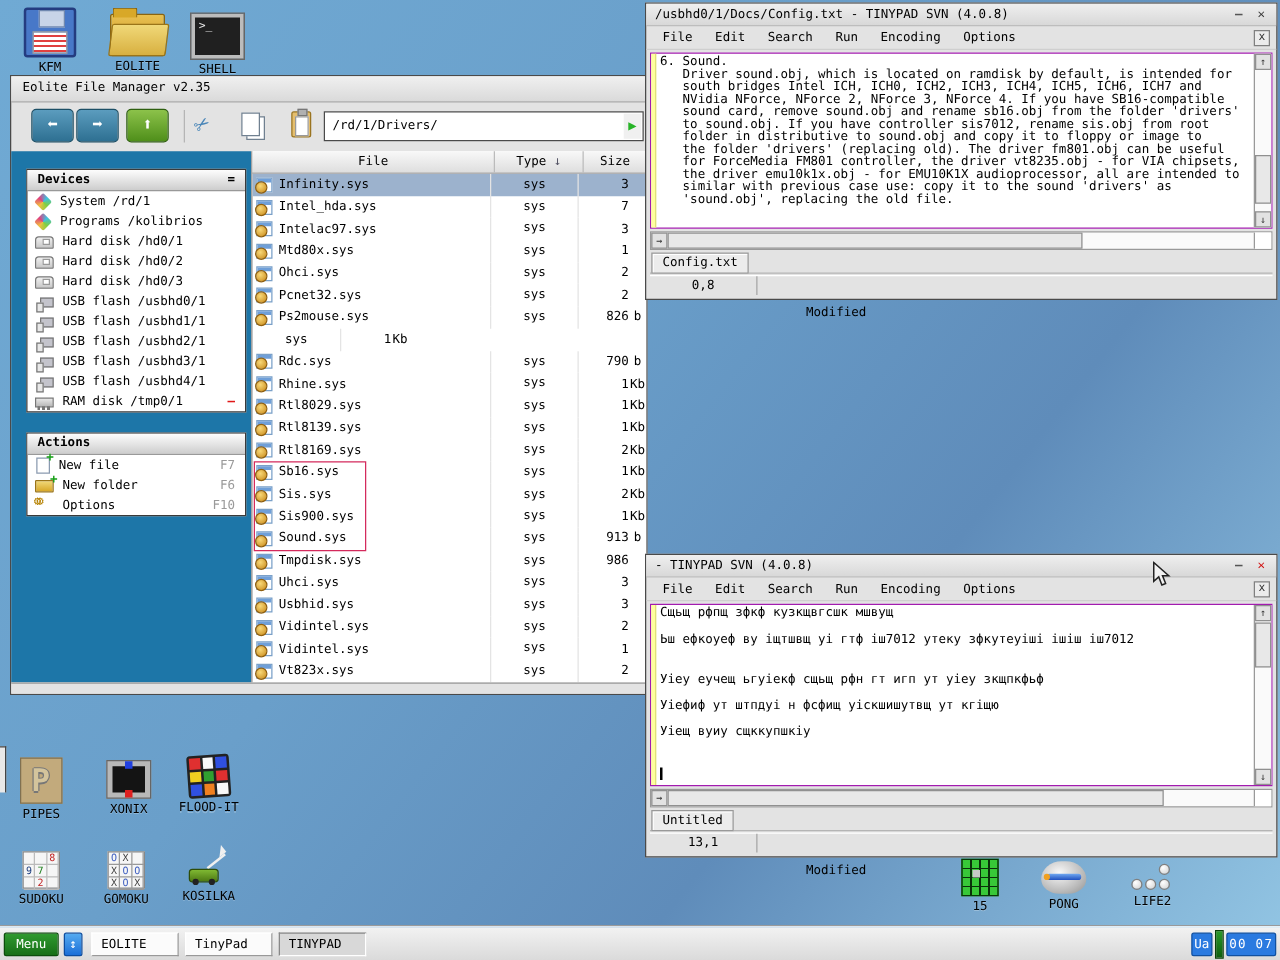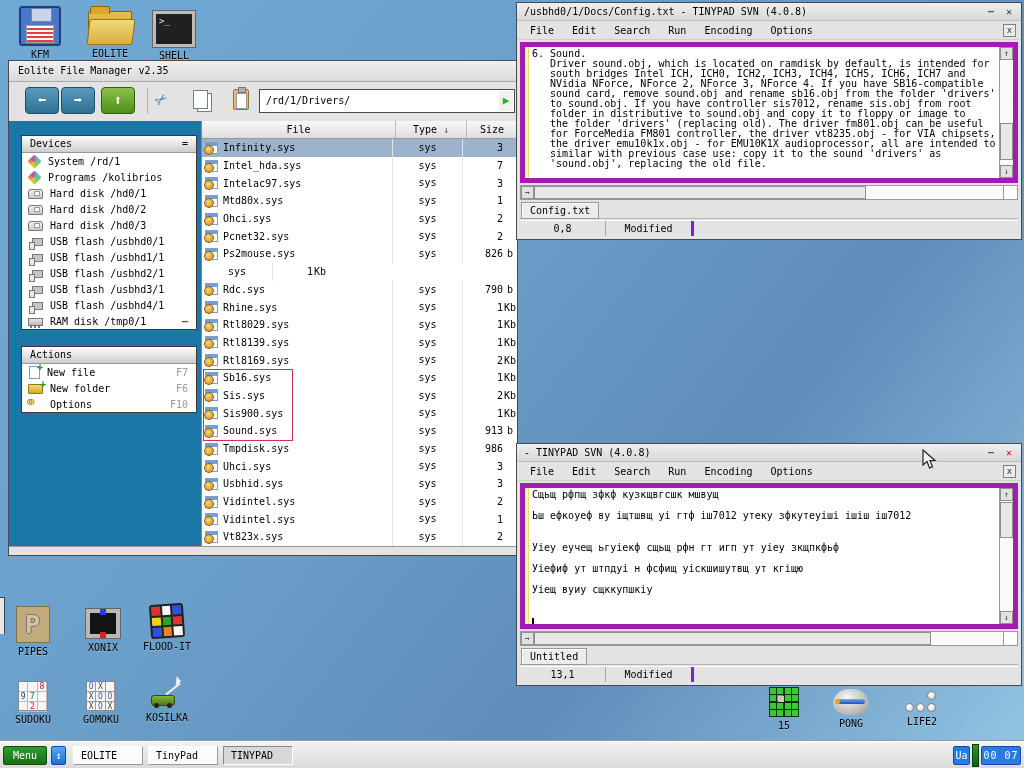--- a/index.html
+++ b/index.html
@@ -78,21 +78,21 @@
   .ic-paste::before{content:"";position:absolute;top:-3px;left:4px;width:6px;height:4px;background:#b0b0b0;border:1px solid #777;}
   .ic-paste::after{content:"";position:absolute;top:3px;left:2px;width:9px;height:14px;background:#fff;border:1px solid #999;}
   .pathbar{position:absolute;left:250px;top:7px;width:256px;height:24px;background:#fff;border:1px solid #4a4a4a;line-height:22px;padding-left:6px;}
   .path-go{position:absolute;right:1px;top:1px;width:14px;height:20px;color:#28b428;font-size:11px;line-height:20px;text-align:center;background:#f0f0f0;}
   .eo-body{position:absolute;top:60px;left:0;right:0;bottom:9px;display:flex;}
   .eo-bottom{position:absolute;bottom:0;left:0;right:0;height:9px;background:#e3e3e3;border-top:1px solid #999;}
   .sidebar{width:192px;background:#1d76a8;position:relative;flex:none;}
   .panel{position:absolute;left:12px;width:176px;background:#fff;border:1px solid #3a3a3a;}
   #devices-panel{top:14px;}
   #actions-panel{top:225px;}
-  .panel-head{height:17px;line-height:16px;background:linear-gradient(#fdfdfd,#cdcdcd);border-bottom:1px solid #999;padding:0 8px;display:flex;justify-content:space-between;}
+  .panel-head{height:17px;line-height:16px;background:linear-gradient(#fdfdfd,#cdcdcd);border-bottom:1px solid #999;padding:0 8px;display:flex;justify-content:space-between;font-weight:bold;}
   .dev-row,.act-row{height:16px;display:flex;align-items:center;padding-left:6px;position:relative;}
   .dev-icon{width:15px;height:12px;margin-right:7px;flex:none;position:relative;}
   .icon-system{background:conic-gradient(#40c0e0,#80d040,#f0c040,#e04080,#40c0e0);transform:rotate(45deg) scale(.78);border-radius:2px;height:13px;width:13px;}
   .icon-hdd{background:linear-gradient(#f0f0f0,#c8c8c8);border:1px solid #777;border-radius:3px 3px 1px 1px;height:10px;margin-top:1px;}
   .icon-hdd::after{content:"";position:absolute;right:2px;bottom:2px;width:4px;height:3px;background:#fff;border:1px solid #999;}
   .icon-usb{background:#c4c4cc;border:1px solid #777;height:8px;width:11px;margin-left:4px;margin-top:2px;}
   .icon-usb::before{content:"";position:absolute;left:-4px;top:3px;width:4px;height:6px;background:#e8e8e8;border:1px solid #777;}
   .icon-ram{background:linear-gradient(#e8e8e8,#b8b8b8);border:1px solid #777;height:8px;margin-top:2px;}
   .icon-ram::after{content:"";position:absolute;left:1px;right:1px;bottom:-3px;height:3px;background:repeating-linear-gradient(90deg,#777 0 2px,transparent 2px 4px);}
   .eject{position:absolute;right:8px;color:#e01818;font-weight:bold;}
@@ -126,21 +126,21 @@
   .tp{z-index:3;}
   #tp1{left:516px;top:2px;width:506px;height:238px;}
   #tp2{left:516px;top:443px;width:506px;height:243px;}
   .tp-title{height:18px;line-height:17px;padding-left:7px;background:linear-gradient(#efefef,#d8d8d8);border-bottom:1px solid #bdbdbd;position:relative;}
   .tp-min{position:absolute;right:27px;top:0;color:#555;font-weight:bold;}
   .tp-close{position:absolute;right:9px;top:0;color:#3a3a3a;font-weight:bold;}
   #tp2 .tp-close{color:#d01010;}
   .tp-menu{height:19px;display:flex;align-items:center;padding-left:4px;border-bottom:1px solid #cfcfcf;position:relative;}
   .mi{padding:0 9px;}
   .menu-x{position:absolute;right:5px;top:3px;width:13px;height:13px;border:1px solid #808080;background:#ececec;font-size:9px;line-height:11px;text-align:center;color:#333;}
-  .tp-edit{position:absolute;left:3px;right:3px;top:39px;background:#fff;border:5px solid #a21caf;display:flex;}
+  .tp-edit{position:absolute;left:3px;right:3px;top:39px;background:#fff;border:1px solid #a21caf;display:flex;}
   #tp1 .tp-edit{height:141px;}
   #tp2 .tp-edit{height:146px;}
   .gutter{width:4px;background:#ffff9e;border-right:1px solid #e0e07a;flex:none;}
   .txt{flex:1;padding:2px 0 0 3px;overflow:hidden;position:relative;}
   .tl{height:10px;line-height:10px;white-space:pre;}
   #tp2 .tl{height:10.6px;line-height:10.6px;}
   .caret{position:absolute;left:3px;top:130px;width:2px;height:10px;background:#000;}
   .vscroll{width:14px;flex:none;background:#fafafa;border-left:1px solid #999;position:relative;}
   .sb-btn{position:absolute;left:0;width:13px;height:13px;background:#e2e2e2;border:1px solid #909090;font-size:8px;line-height:11px;text-align:center;color:#333;}
   .sb-up{top:0;} .sb-dn{bottom:0;}
@@ -153,21 +153,21 @@
   .hthumb{position:absolute;top:0;height:13px;background:#e8e8e8;border:1px solid #909090;}
   #tp1 .hthumb{left:13px;width:67%;}
   #tp2 .hthumb{left:13px;width:80%;}
   .hcorner{position:absolute;right:0;top:0;width:14px;height:13px;background:#fff;border-left:1px solid #999;}
   .tabbar{position:absolute;left:3px;right:3px;height:17px;border-bottom:1px solid #b5b5b5;}
   #tp1 .tabbar{top:199px;} #tp2 .tabbar{top:204px;}
   .tab{display:inline-block;height:17px;line-height:16px;padding:0 8px;background:#ececec;border:1px solid #999;box-shadow:inset 1px 1px 0 #fff;margin-left:1px;}
   .statusbar{position:absolute;left:3px;right:3px;height:16px;display:flex;line-height:15px;border-top:1px solid #fff;}
   #tp1 .statusbar{top:217px;} #tp2 .statusbar{top:222px;}
   .st-pos{width:86px;text-align:center;border-right:1px solid #a5a5a5;}
-  .st-mod{width:88px;text-align:center;border-right:3px solid #6d28d9;}
+  .st-mod{width:88px;text-align:right;border-right:1px solid #6d28d9;margin-top:22px;}
 
   
   #cursor{position:absolute;left:922px;top:449px;z-index:9;}
 
   
   #taskbar{position:absolute;left:0;bottom:0;width:1024px;height:27px;background:linear-gradient(#f2f2f2,#dadada);border-top:1px solid #fff;box-shadow:0 -1px 0 #9a9a9a;z-index:5;}
   .tb-menu{position:absolute;left:3px;top:4px;width:44px;height:19px;background:linear-gradient(#2f9a2f,#176f17);color:#fff;text-align:center;line-height:17px;border:1px solid #0c4d0c;border-radius:2px;}
   .tb-lang-sw{position:absolute;left:51px;top:4px;width:15px;height:19px;background:linear-gradient(#55aaf0,#1b6fd8);border:1px solid #0c4da0;color:#fff;text-align:center;line-height:17px;border-radius:2px;}
   .tb-tasks{position:absolute;left:0;top:0;width:100%;height:100%;}
   .tb-task{position:absolute;top:4px;width:70px;height:19px;background:#fbfbfb;border:1px solid #999;border-top-color:#fff;border-left-color:#fff;line-height:17px;padding-left:7px;}

